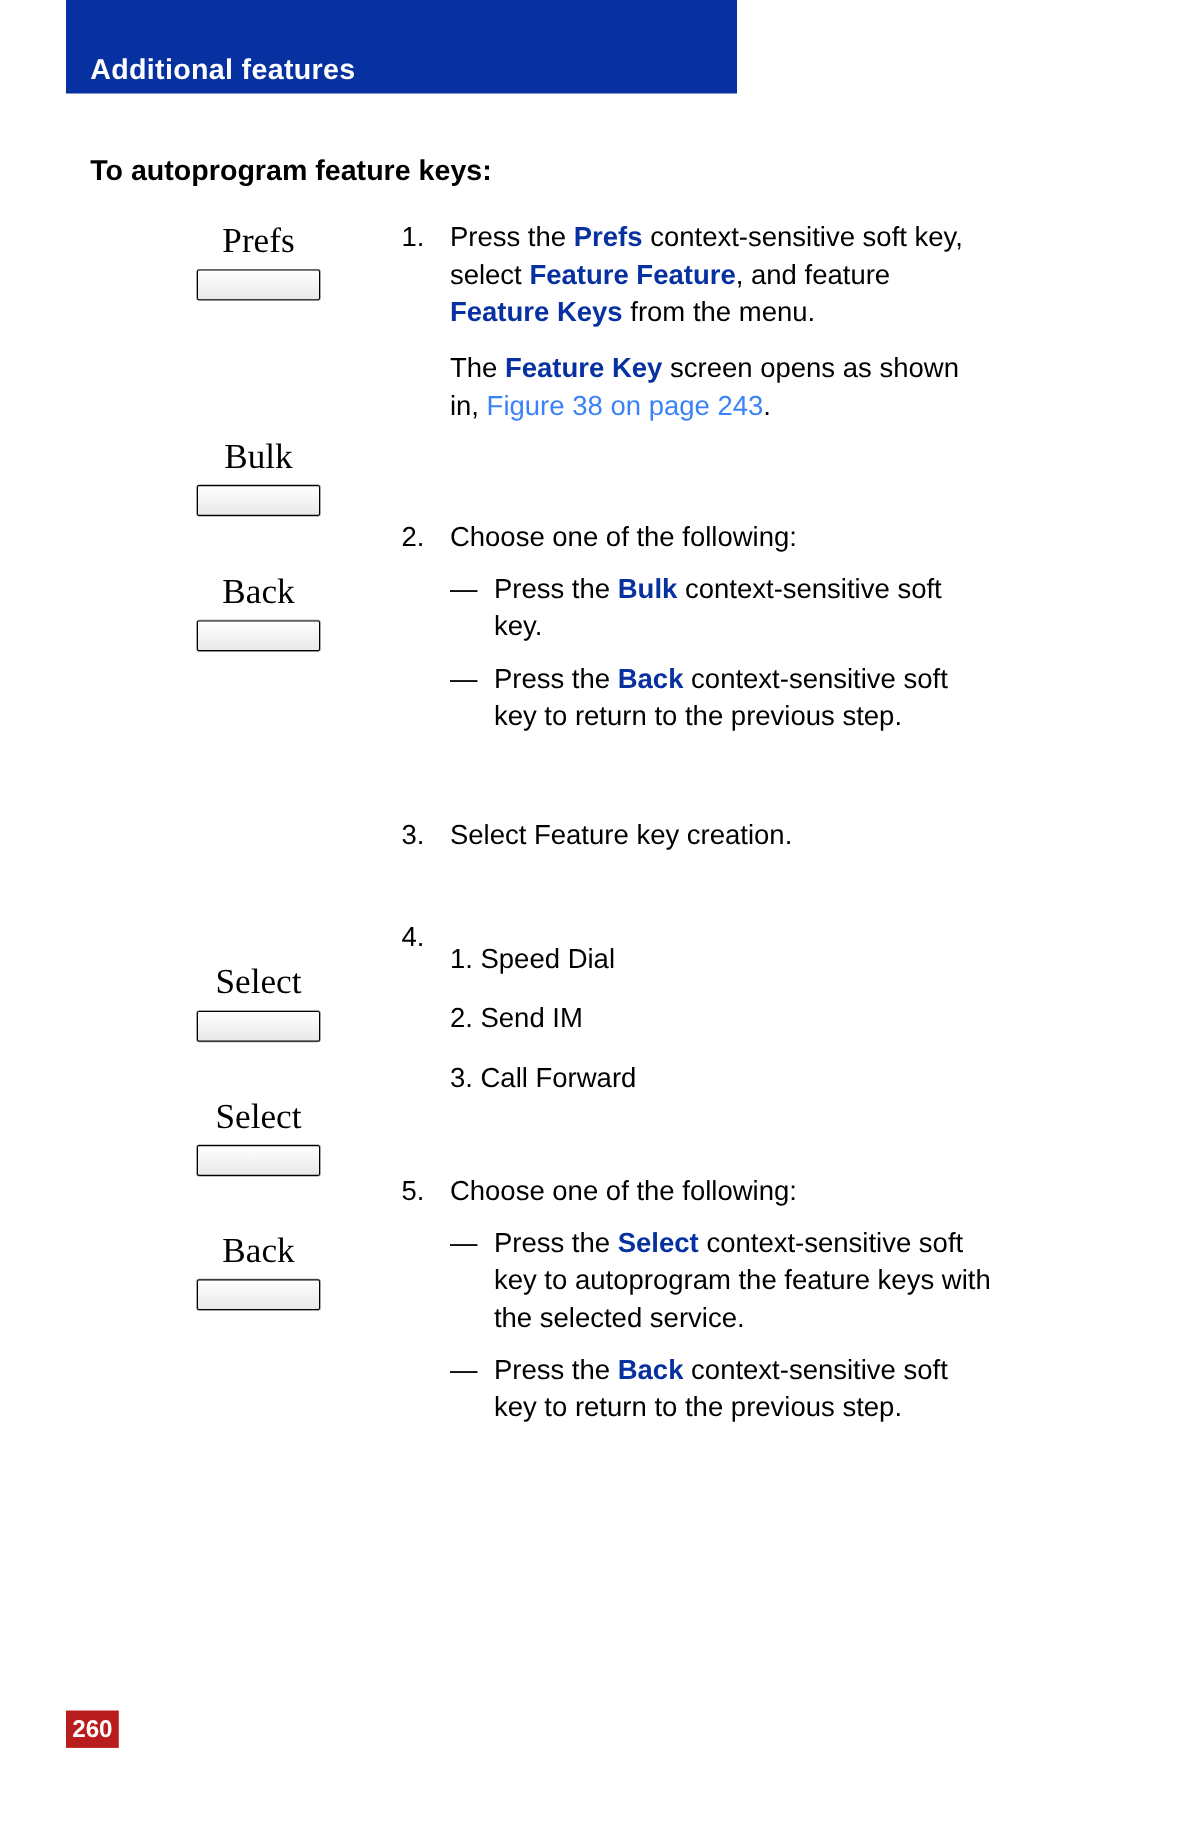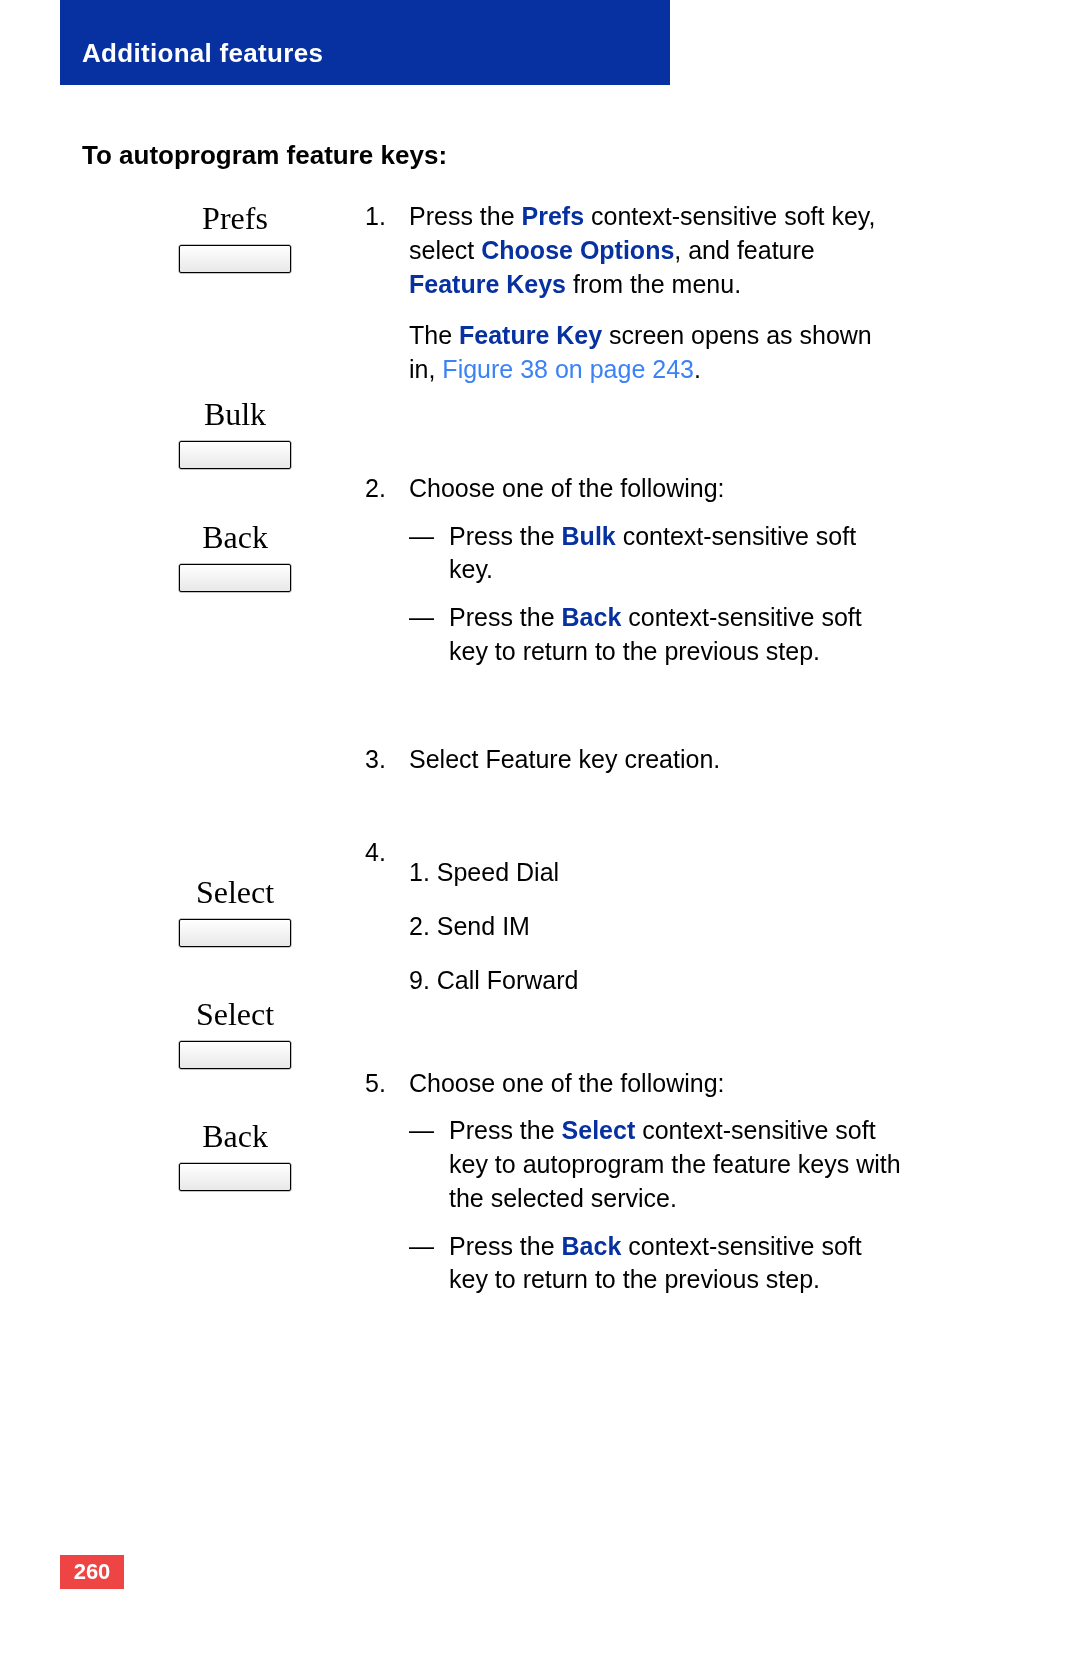--- a/index.html
+++ b/index.html
@@ -19,21 +19,21 @@
     position: absolute;
     left: 60px;
     top: 0;
     width: 610px;
     height: 85px;
     background: #0731a0;
     box-sizing: border-box;
     padding-left: 22px;
     display: flex;
     align-items: flex-end;
-    padding-bottom: 16px;
+    padding-bottom: 6px;
   }
   .header-title {
     color: #fff;
     font-weight: bold;
     font-size: 26px;
     font-family: Arial, Helvetica, sans-serif;
     letter-spacing: 0.3px;
   }
   .section-heading {
     position: absolute;
@@ -107,23 +107,23 @@
   }
   .num-item {
     margin-bottom: 2px;
     margin-top: 20px;
   }
 
   .footer-pagenum {
     position: absolute;
     left: 60px;
     bottom: 80px;
-    width: 64px;
+    width: 48px;
     height: 34px;
-    background: #ef4444;
+    background: #b91c1c;
     color: #fff;
     font-weight: bold;
     font-size: 22px;
     display: flex;
     align-items: center;
     justify-content: center;
     font-family: Arial, Helvetica, sans-serif;
   }
 
   
@@ -175,21 +175,21 @@
     <div class="soft-key-label">Back</div>
     <div class="soft-key-button"></div>
   </div>
 
   <div class="instructions">
 
     <div class="step">
       <div class="step-num">1.</div>
       <div class="step-body">
         <div class="para">
-          <span>Press the </span><span class="kw">Prefs</span><span> context-sensitive soft key, select </span><span class="kw">Choose Options</span><span>, and feature </span><span class="kw">Feature Keys</span><span> from the menu.</span>
+          <span>Press the </span><span class="kw">Prefs</span><span> context-sensitive soft key, select </span><span class="kw">Feature Feature</span><span>, and feature </span><span class="kw">Feature Keys</span><span> from the menu.</span>
         </div>
         <div class="para">
           <span>The </span><span class="kw">Feature Key</span><span> screen opens as shown in, </span><span class="link">Figure 38 on page 243</span><span>.</span>
         </div>
       </div>
     </div>
 
     <div class="spacer-a"></div>
 
     <div class="step">
@@ -221,21 +221,21 @@
     </div>
 
     <div class="spacer-c"></div>
 
     <div class="step">
       <div class="step-num">4.</div>
       <div class="step-body">
         <div class="num-list">
           <div class="num-item">1. Speed Dial</div>
           <div class="num-item">2. Send IM</div>
-          <div class="num-item">9. Call Forward</div>
+          <div class="num-item">3. Call Forward</div>
         </div>
       </div>
     </div>
 
     <div class="spacer-d"></div>
 
     <div class="step">
       <div class="step-num">5.</div>
       <div class="step-body">
         <div>Choose one of the following:</div>

